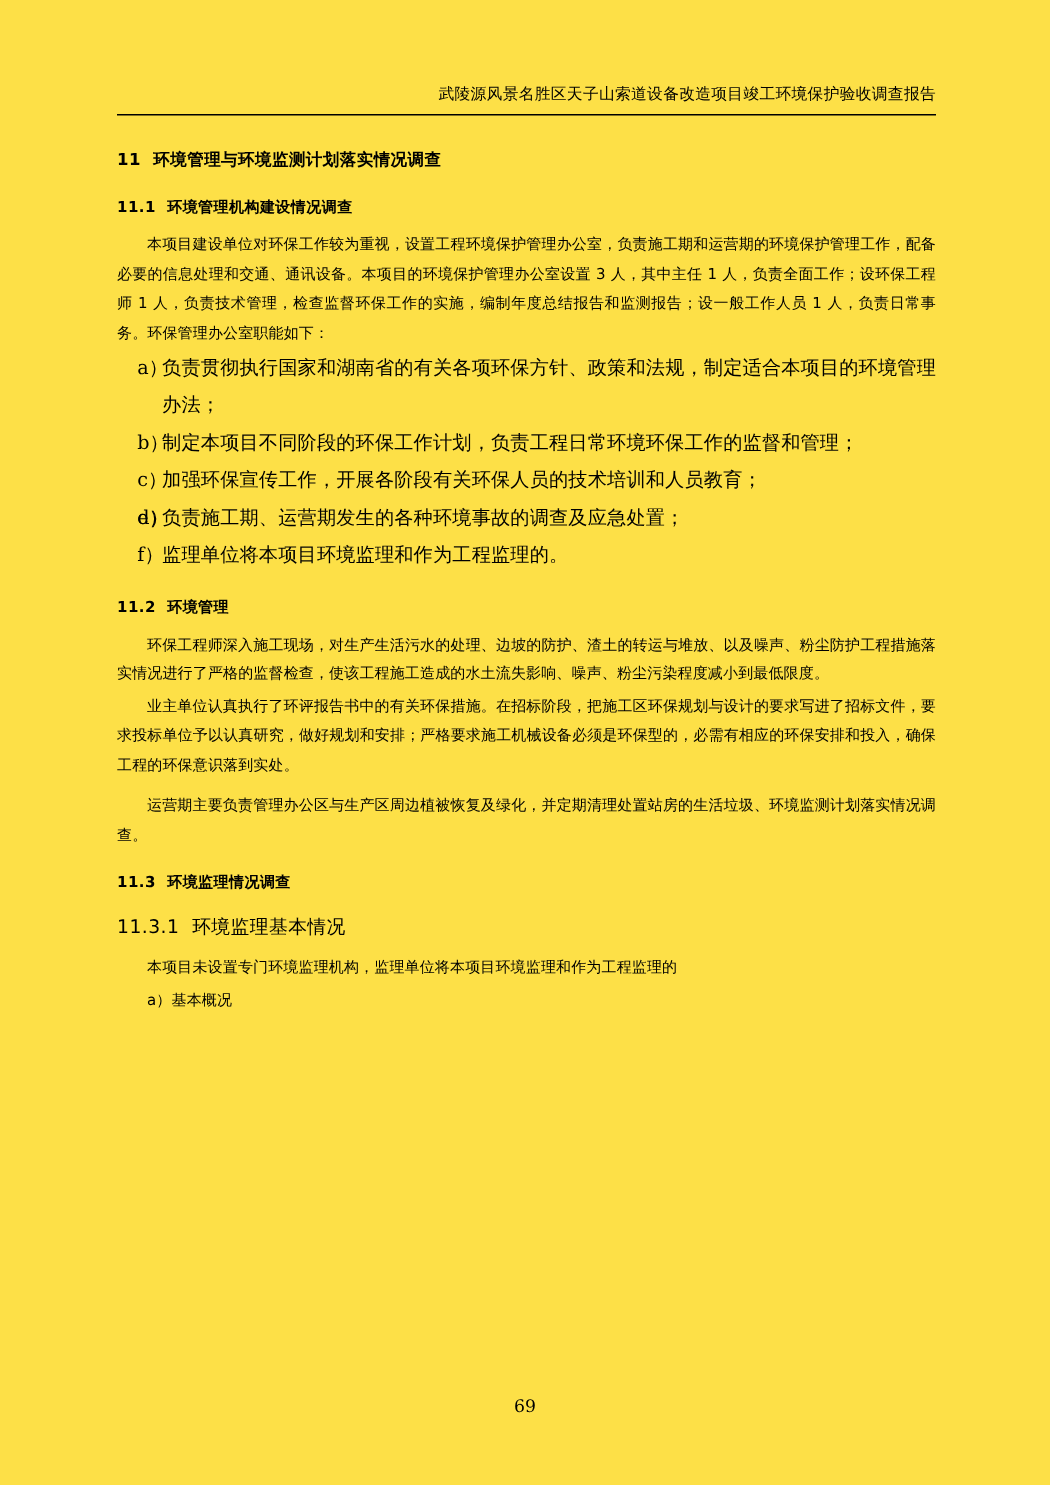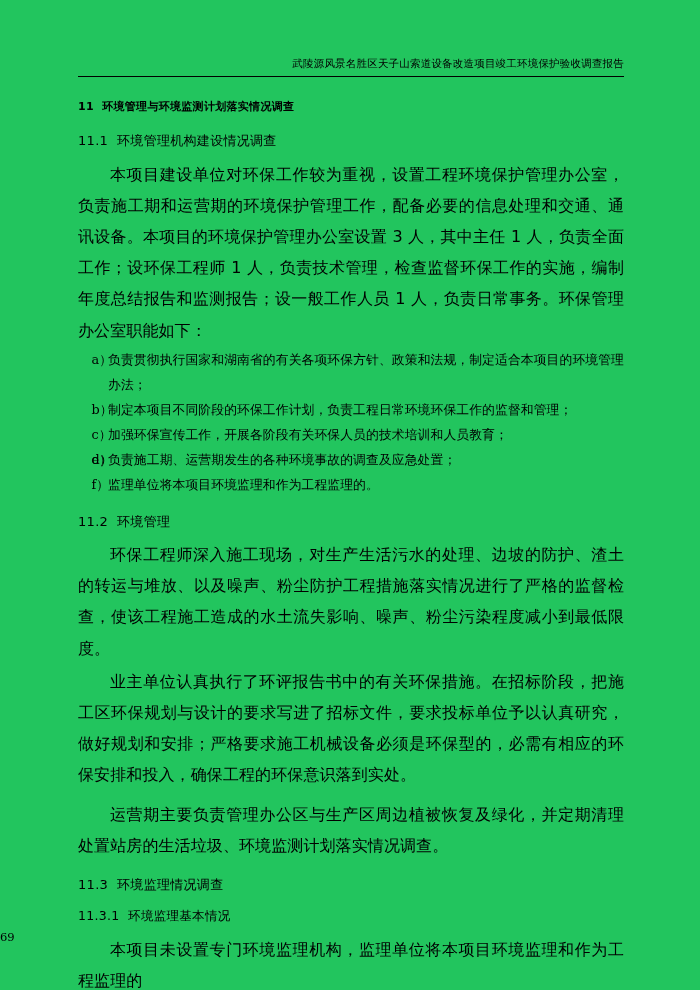--- a/index.html
+++ b/index.html
@@ -7,21 +7,21 @@
     padding: 0;
     background: #ffffff;
   }
   body {
     font-family: "DejaVu Sans", "Liberation Sans", sans-serif;
   }
   .page {
     position: relative;
     width: 700px;
     height: 990px;
-    background: #22c55e;
+    background: #fde047;
     box-sizing: border-box;
     overflow: hidden;
   }
   .content {
     position: absolute;
     left: 78px;
     top: 56px;
     width: 546px;
   }
   .header {
@@ -38,35 +38,35 @@
     margin-bottom: 22px;
   }
   h1.sec {
     font-size: 11px;
     font-weight: bold;
     margin: 0 0 16px 0;
     line-height: 1.5;
     letter-spacing: 0.3px;
   }
   h2.sub {
-    font-size: 13px;
-    font-weight: normal;
+    font-size: 10px;
+    font-weight: bold;
     margin: 14px 0 8px 0;
     line-height: 1.5;
     letter-spacing: 0.3px;
   }
   h3.subsub {
     font-size: 12.5px;
     font-weight: normal;
     margin: 13px 0 8px 0;
     line-height: 1.5;
     letter-spacing: 0.3px;
   }
   p.body {
-    font-size: 16px;
+    font-size: 10px;
     line-height: 1.95;
     margin: 0 0 2px 0;
     text-align: justify;
     text-justify: inter-ideograph;
     letter-spacing: 0.1px;
   }
   p.indent {
     text-indent: 2em;
   }
   .list {
@@ -89,21 +89,21 @@
     left: 1.05em;
     top: 0;
     font-family: "DejaVu Serif", "Liberation Serif", serif;
     font-size: 12.8px;
   }
   .pagenum {
     position: absolute;
     left: 0;
     right: 0;
     bottom: 46px;
-    text-align: left;
+    text-align: center;
     font-size: 11.5px;
     font-family: "DejaVu Serif", "Liberation Serif", serif;
     color: #000;
   }
   .gap-sm { height: 6px; }
 </style>
 </head>
 <body>
 
 <div class="page">

